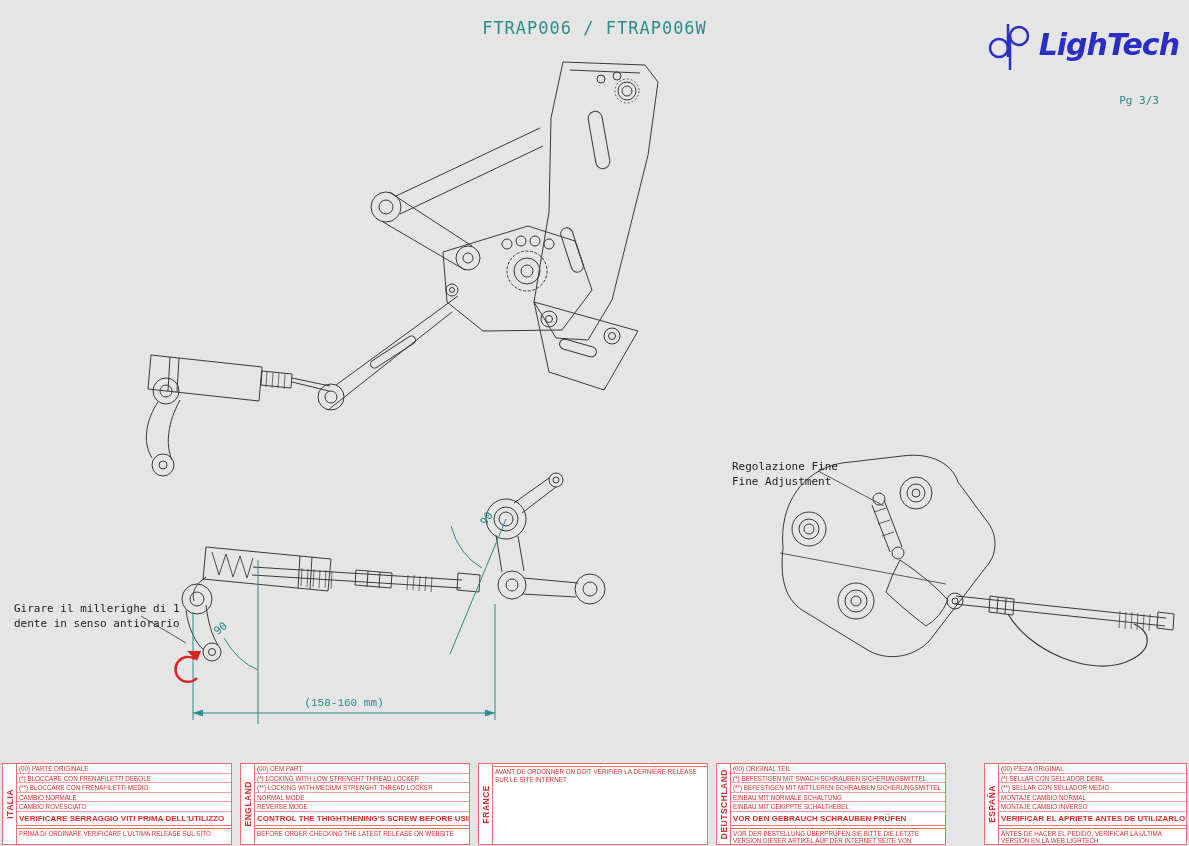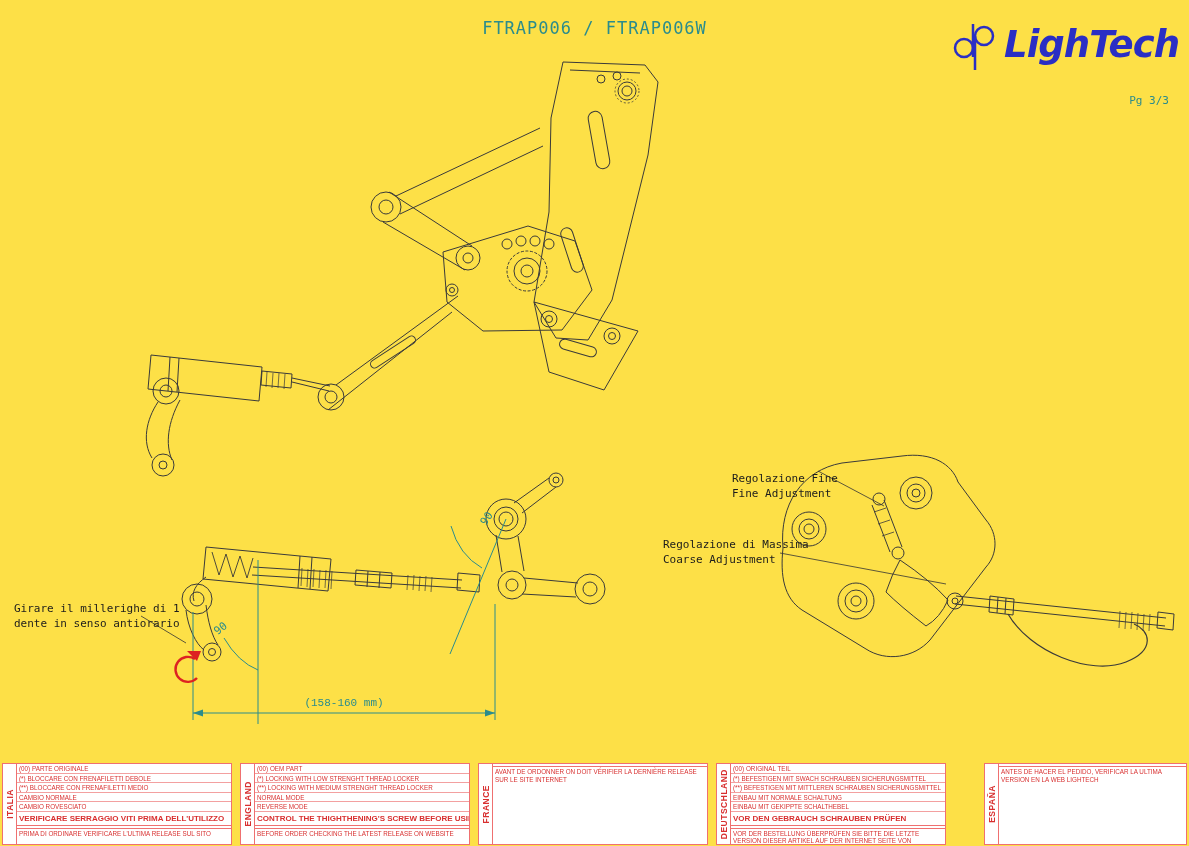--- a/index.html
+++ b/index.html
@@ -1,35 +1,35 @@
 <!DOCTYPE html>
 <html><head>
 <meta charset="utf-8">
 <style>
   * { margin:0; padding:0; box-sizing:border-box; }
   html,body { background:#888; }
   .page {
-    position:relative; width:1189px; height:846px; background:#fde047;
+    position:relative; width:1189px; height:846px; background:#e5e5e5;
     font-family:"Liberation Sans", sans-serif; overflow:hidden; margin:0 auto;
   }
   .abs { position:absolute; }
 
   
   .title {
     top:18px; left:0; width:100%; text-align:center;
     font-family:"DejaVu Sans Mono", monospace;
     font-size:17px; letter-spacing:1px; color:#2b8c8c;
   }
   .logo { top:16px; right:10px; display:flex; align-items:center; gap:4px; }
   .logo-text {
     font-family:"DejaVu Sans", sans-serif; font-weight:bold; font-style:italic;
-    font-size:37px; color:#2a2ec4; letter-spacing:-1px;
+    font-size:30px; color:#2a2ec4; letter-spacing:-1px;
   }
   .page-number {
-    top:94px; right:20px; font-family:"DejaVu Sans Mono", monospace;
+    top:94px; right:30px; font-family:"DejaVu Sans Mono", monospace;
     font-size:11px; color:#2b8c8c;
   }
 
   
   .note {
     font-family:"DejaVu Sans Mono", monospace; font-size:11px;
     color:#1c1c1c; line-height:15px; white-space:nowrap;
   }
   .angle-label {
     font-family:"DejaVu Sans Mono", monospace; font-size:11px; color:#2b8c8c;
@@ -229,29 +229,25 @@
         <path d="M 23,8 L 23,41"></path>
         <circle cx="34" cy="20" r="9"></circle>
         <path d="M 25,20 L 25,54"></path>
       </g>
     </svg>
     <span class="logo-text">LighTech</span>
   </div>
 
   <div class="abs page-number">Pg 3/3</div>
 
-  <div class="abs" style="top:471px; left:732px;">
+  <div class="abs" style="top:459px; left:732px;">
     <div class="note">Regolazione Fine</div>
     <div class="note">Fine Adjustment</div>
   </div>
 
-  <div class="abs" style="top:537px; left:663px;">
-    <div class="note">Regolazione di Massima</div>
-    <div class="note">Coarse Adjustment</div>
-  </div>
 
   <div class="abs" style="top:601px; left:14px;">
     <div class="note">Girare il millerighe di 1</div>
     <div class="note">dente in senso antiorario</div>
   </div>
 
 
   <div class="abs angle-label" style="top:622px; left:214px; transform:rotate(-38deg);">90</div>
   <div class="abs angle-label" style="top:512px; left:480px; transform:rotate(-55deg);">90</div>
 
@@ -312,18 +308,26 @@
             <div class="lang-row warning">VOR DEN GEBRAUCH SCHRAUBEN PRÜFEN</div>
           </div>
           <div class="lang-footer">VOR DER BESTELLUNG ÜBERPRÜFEN SIE BITTE DIE LETZTE VERSION DIESER ARTIKEL AUF DER INTERNET SEITE VON LIGHTECH</div>
         </div>
       </div>
       <div class="lang-block">
         <div class="lang-label">
           <span>ESPAÑA</span>
         </div>
         <div class="lang-rows">
+          <div class="rows-main">
+            <div class="lang-row">(00) PIEZA ORIGINAL</div>
+            <div class="lang-row">(*)  SELLAR CON SELLADOR DEBIL</div>
+            <div class="lang-row">(**) SELLAR CON SELLADOR MEDIO</div>
+            <div class="lang-row">MONTAJE  CAMBIO NORMAL</div>
+            <div class="lang-row">MONTAJE CAMBIO INVERSO</div>
+            <div class="lang-row warning">VERIFICAR EL APRIETE ANTES DE UTILIZARLO</div>
+          </div>
           <div class="lang-footer">ANTES DE HACER EL PEDIDO, VERIFICAR LA ULTIMA VERSION EN LA WEB LIGHTECH</div>
         </div>
       </div>
     </div>
 
 </div>
 
 </body></html>

